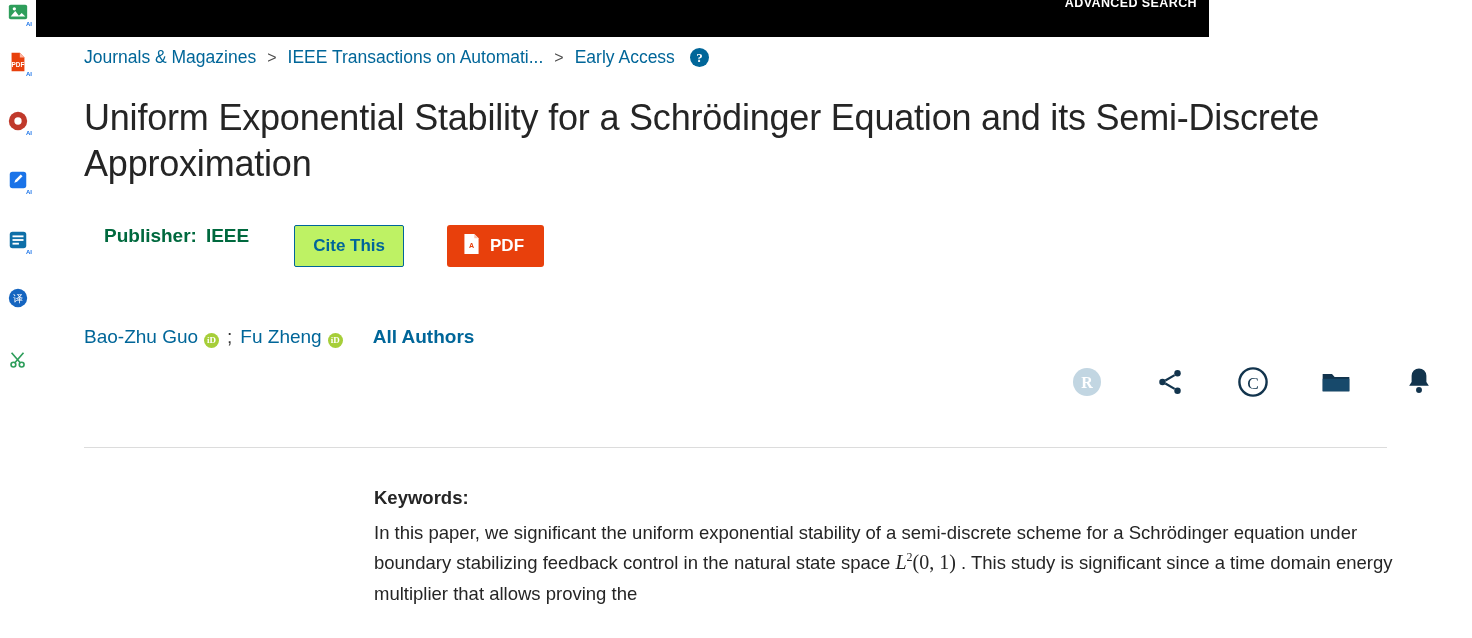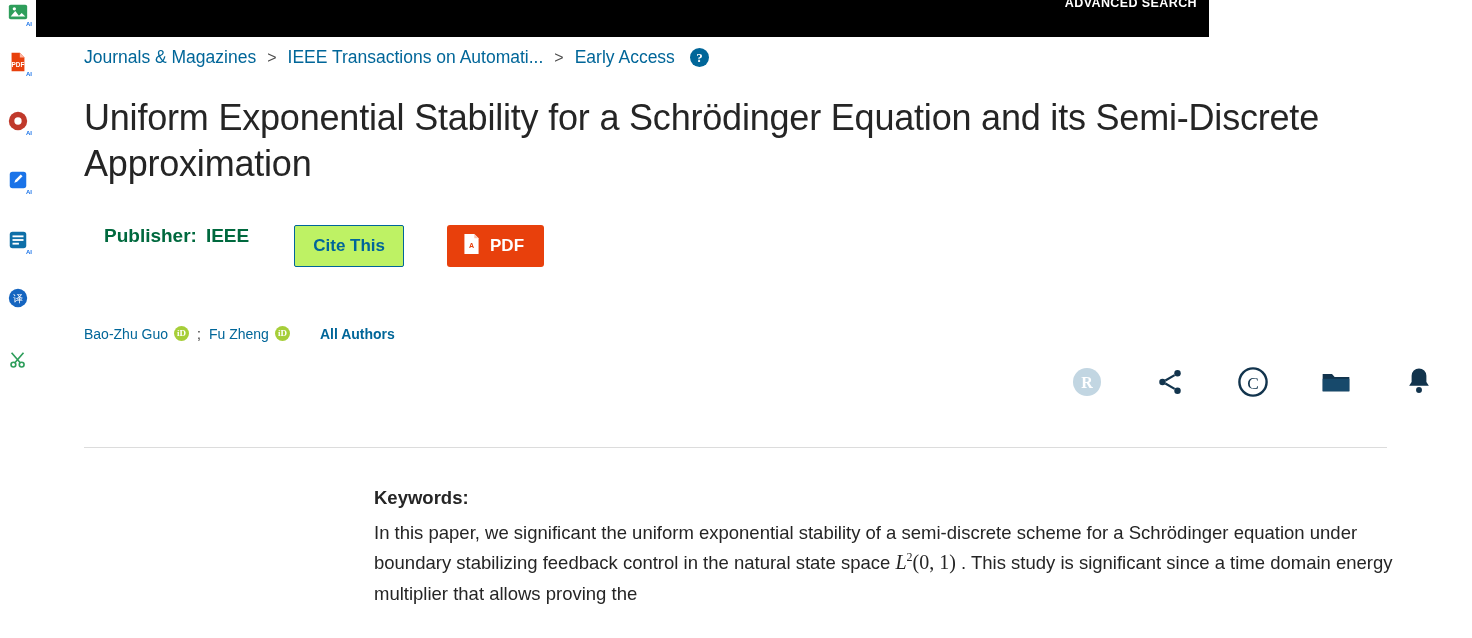--- a/index.html
+++ b/index.html
@@ -156,22 +156,22 @@
     align-items: center;
     gap: 10px;
     cursor: pointer;
     font-family: "Liberation Sans", sans-serif;
   }
 
   .authors {
     position: absolute;
     left: 84px; top: 289px;
     display: flex;
-    align-items: flex-start;
-    font-size: 14px;
+    align-items: flex-end;
+    font-size: 19px;
     color: #006699;
     white-space: nowrap;
   }
   .authors a { color: #006699; text-decoration: none; cursor: pointer; }
   .orcid {
     display: inline-block;
     width: 15px; height: 15px;
     border-radius: 50%;
     background: #a6ce39;
     position: relative;

